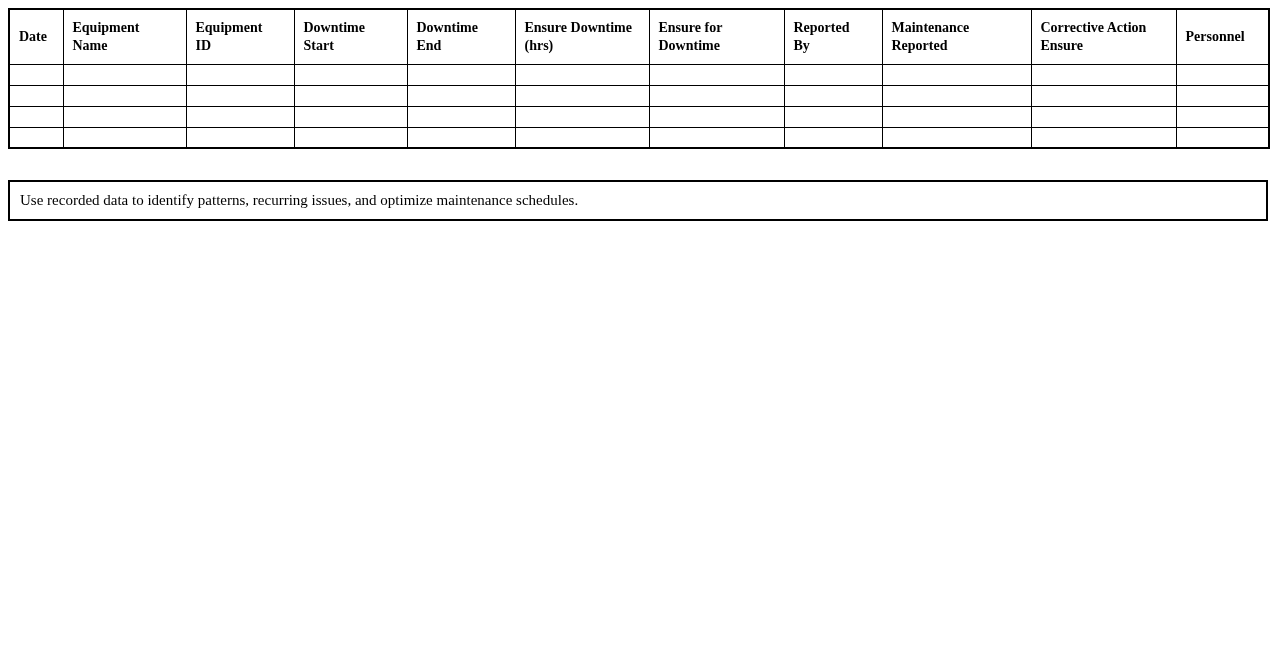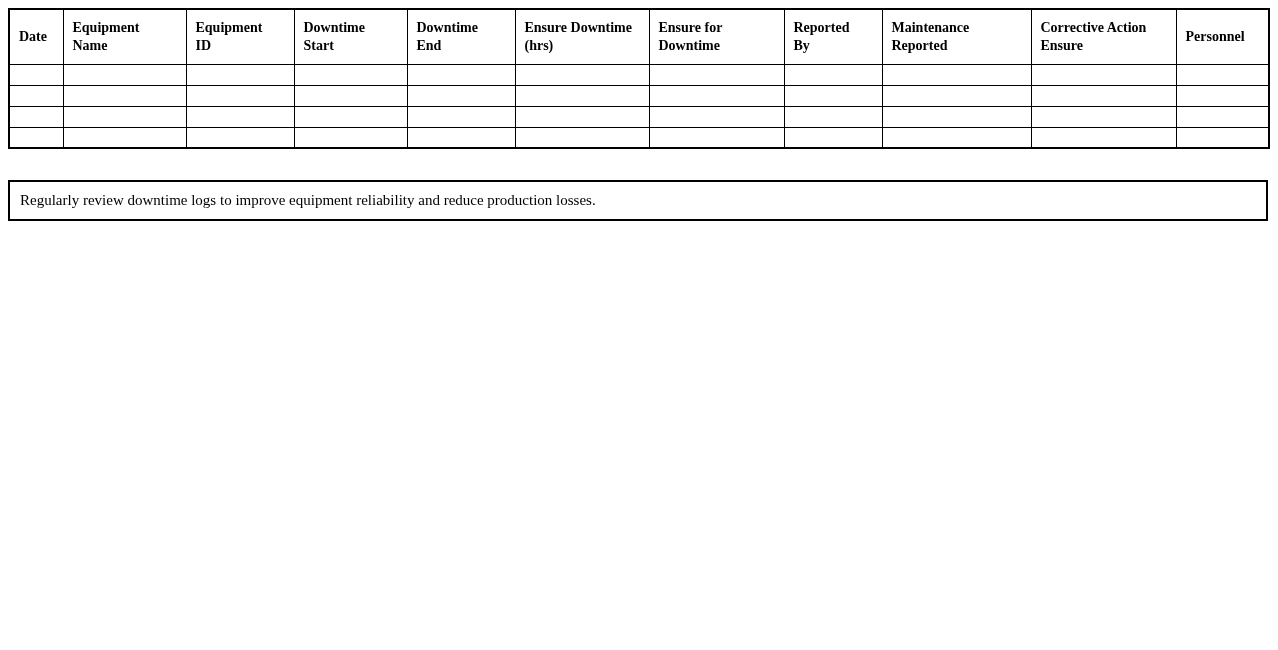--- a/index.html
+++ b/index.html
@@ -152,18 +152,18 @@
           <td></td>
           <td></td>
           <td></td>
       </tr>
     </tbody>
   </table>
 
   <table class="notes-table">
     <tbody>
       <tr class="note-row">
-        <td>Regularly review downtime logs to improve equipment reliability and reduce production losses.</td>
+        <td>Use recorded data to identify patterns, recurring issues, and optimize maintenance schedules.</td>
       </tr>
     </tbody>
   </table>
 
 </div>
 
 </body></html>

